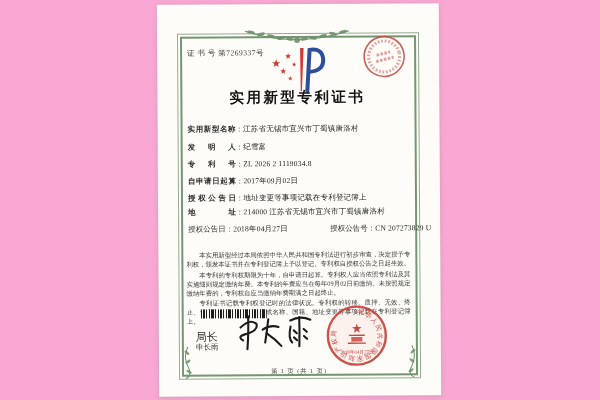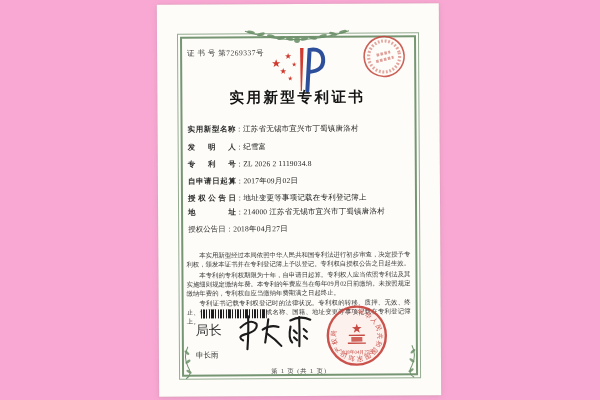--- a/index.html
+++ b/index.html
@@ -18,22 +18,22 @@
   .field-row{position:absolute;left:30px;width:226px;font-size:7.5px;color:#333;white-space:nowrap;}
   .field-label{display:inline-block;width:48px;text-align:justify;text-align-last:justify;color:#2f2f2f;font-weight:bold;}
   .field-colon{display:inline;}
   .field-value{letter-spacing:.2px;color:#222;}
   .grant-right{position:absolute;left:142px;top:0;}
   .paras{position:absolute;left:28px;top:246px;width:224px;}
   .paras p{margin:0 0 1.5px 0;font-size:6.4px;line-height:9px;color:#3a3a3a;text-align:justify;text-indent:2em;}
   .barcode{position:absolute;left:42px;top:305px;width:66px;height:9px;
            background:repeating-linear-gradient(90deg,#1c1c1c 0px,#1c1c1c 1px,#f8f7f4 1px,#f8f7f4 2px,
            #1c1c1c 2px,#1c1c1c 4.5px,#f8f7f4 4.5px,#f8f7f4 5.5px,#1c1c1c 5.5px,#1c1c1c 6.5px,#f8f7f4 6.5px,#f8f7f4 8.5px);}
-  .director-label{position:absolute;left:37px;top:317px;font-size:13px;color:#333;}
-  .director-name{position:absolute;left:37px;top:346px;font-size:7.5px;color:#333;}
+  .director-label{position:absolute;left:37px;top:325px;font-size:11px;color:#333;}
+  .director-name{position:absolute;left:37px;top:338px;font-size:7.5px;color:#333;}
   .signature{position:absolute;left:74px;top:306px;transform:rotate(-2deg);}
   .seal{position:absolute;left:166px;top:300px;}
   .page-footer{position:absolute;left:20px;top:363px;width:240px;text-align:center;font-size:6.2px;color:#444;letter-spacing:1px;}
   .flourish-l{position:absolute;left:22px;top:340px;}
   .flourish-r{position:absolute;left:246px;top:340px;transform:scaleX(-1);}
   .garland{position:absolute;left:84px;top:18px;}
 </style>
 </head>
 <body>
 
@@ -117,20 +117,23 @@
     </div>
     <div class="field-row" style="top:189px">
       <span class="field-label">授权公告日</span><span class="field-colon">：</span><span class="field-value">地址变更等事项记载在专利登记簿上</span>
     </div>
     <div class="field-row" style="top:203px">
       <span class="field-label">地址</span><span class="field-colon">：</span><span class="field-value">214000 江苏省无锡市宜兴市丁蜀镇唐洛村</span>
     </div>
 
     <div class="field-row" style="top:220px">
       <span>授权公告日</span><span>：</span><span class="field-value">2018年04月27日</span>
+      <span class="grant-right">
+        <span>授权公告号</span><span>：</span><span class="field-value">CN 207273829 U</span>
+      </span>
     </div>
 
     <div class="paras">
       <p>本实用新型经过本局依照中华人民共和国专利法进行初步审查，决定授予专利权，颁发本证书并在专利登记簿上予以登记。专利权自授权公告之日起生效。</p>
       <p>本专利的专利权期限为十年，自申请日起算。专利权人应当依照专利法及其实施细则规定缴纳年费。本专利的年费应当在每年09月02日前缴纳。未按照规定缴纳年费的，专利权自应当缴纳年费期满之日起终止。</p>
       <p>专利证书记载专利权登记时的法律状况。专利权的转移、质押、无效、终止、恢复和专利权人的姓名或名称、国籍、地址变更等事项记载在专利登记簿上。</p>
     </div>
 
     <div class="barcode"></div>
 

